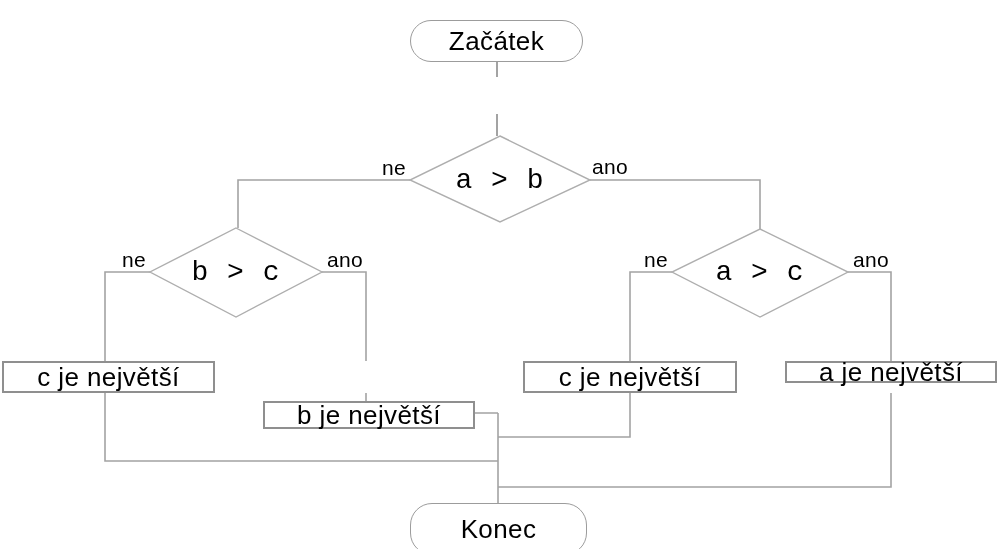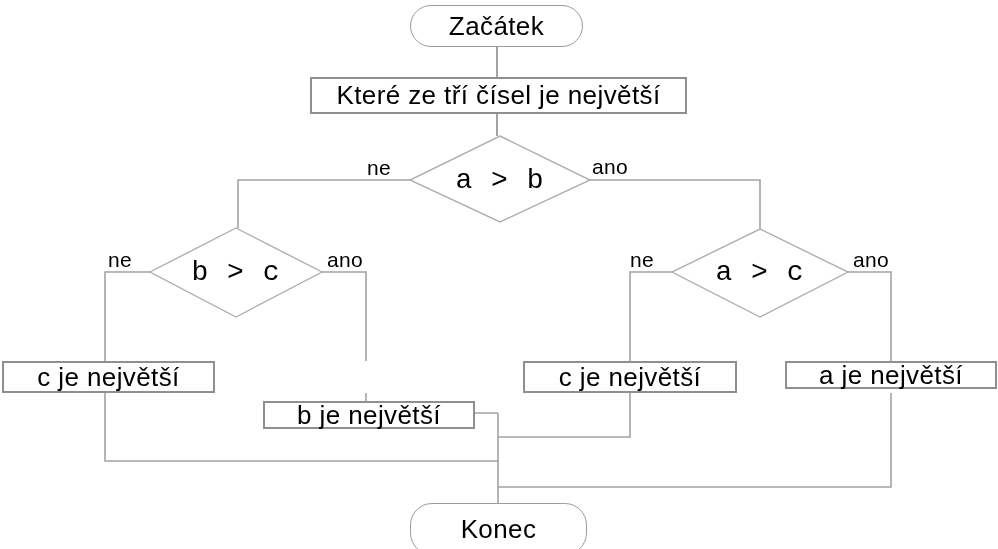--- a/index.html
+++ b/index.html
@@ -36,28 +36,28 @@
     white-space:nowrap;
     font-family:Liberation Mono, monospace;
   }
   .branch-label{
     position:absolute;
     font-size:21px;
     line-height:1;
     letter-spacing:0.3px;
     white-space:nowrap;
   }
-  .branch-label.right-align{text-align:center;}
+  .branch-label.right-align{text-align:right;}
   
-  #start     {left:410px;top:5px;  width:173px;height:42px;}
+  #start     {left:410px;top:20px;  width:173px;height:42px;}
   #question  {left:310px;top:77px; width:377px;height:37px;}
   #result-c-left {left:2px;  top:361px;width:213px;height:32px;}
   #result-b      {left:263px;top:361px;width:212px;height:28px;margin-top:40px;}
   #result-c-right{left:523px;top:361px;width:214px;height:32px;}
-  #result-a      {left:785px;top:361px;width:212px;height:28px;}
+  #result-a      {left:785px;top:361px;width:212px;height:22px;}
   #end       {left:410px;top:503px;width:177px;height:52px;}
 
   #label-ab{left:410px;top:162px;width:180px;height:36px;}
   #label-bc{left:146px;top:254px;width:180px;height:36px;}
   #label-ac{left:670px;top:254px;width:180px;height:36px;}
 
   #ab-no {left:352px;top:157px;width:54px;}
   #ab-yes{left:592px;top:156px;}
   #bc-no {left:94px; top:249px;width:52px;}
   #bc-yes{left:327px;top:249px;}
@@ -91,23 +91,20 @@
       <polygon points="500,136 590,180 500,222 410,180"></polygon>
       <polygon points="236,228 322,272 236,317 150,272"></polygon>
       <polygon points="760,229 848,272 760,317 672,272"></polygon>
     </g>
   </svg>
 
   <div id="start" class="node terminator">
     <span>Začátek</span>
   </div>
 
-  <div id="question" class="node process">
-    <span>Které ze tří čísel je největší</span>
-  </div>
 
   <div id="result-c-left" class="node process">
     <span>c je největší</span>
   </div>
 
   <div id="result-b" class="node process">
     <span>b je největší</span>
   </div>
 
   <div id="result-c-right" class="node process">

